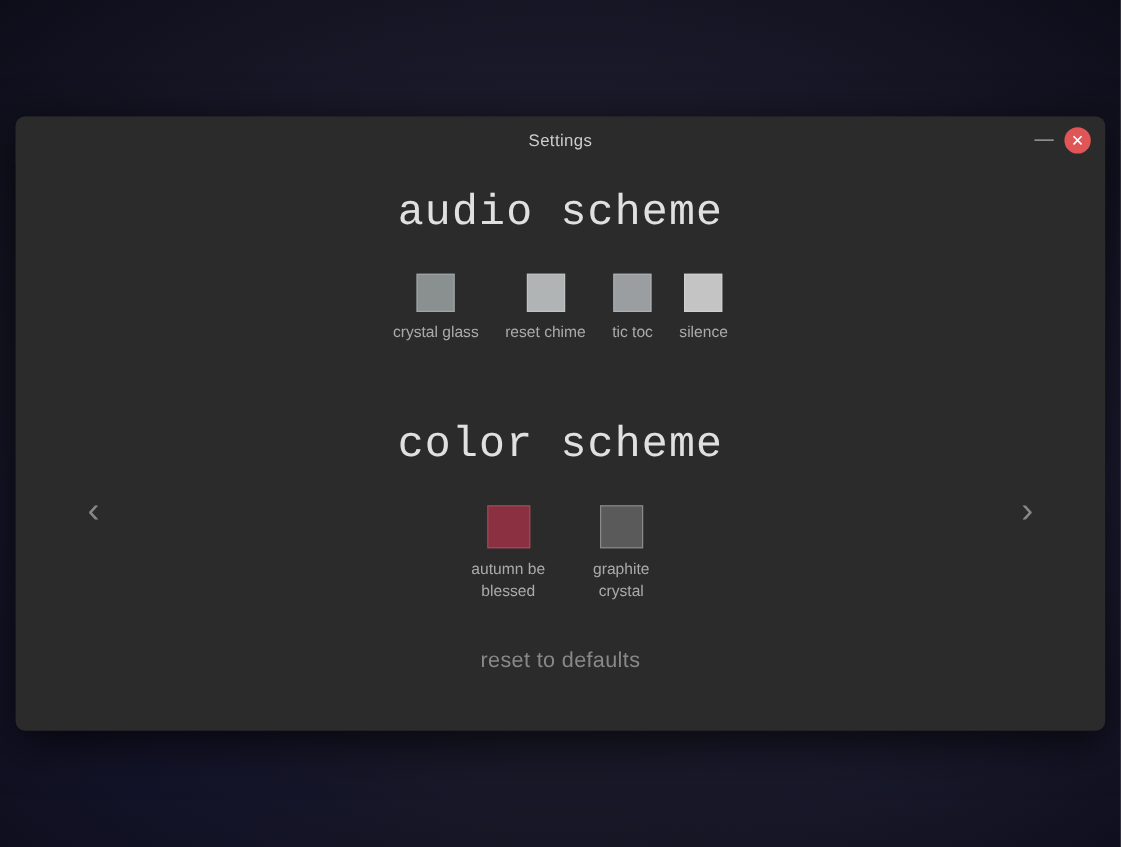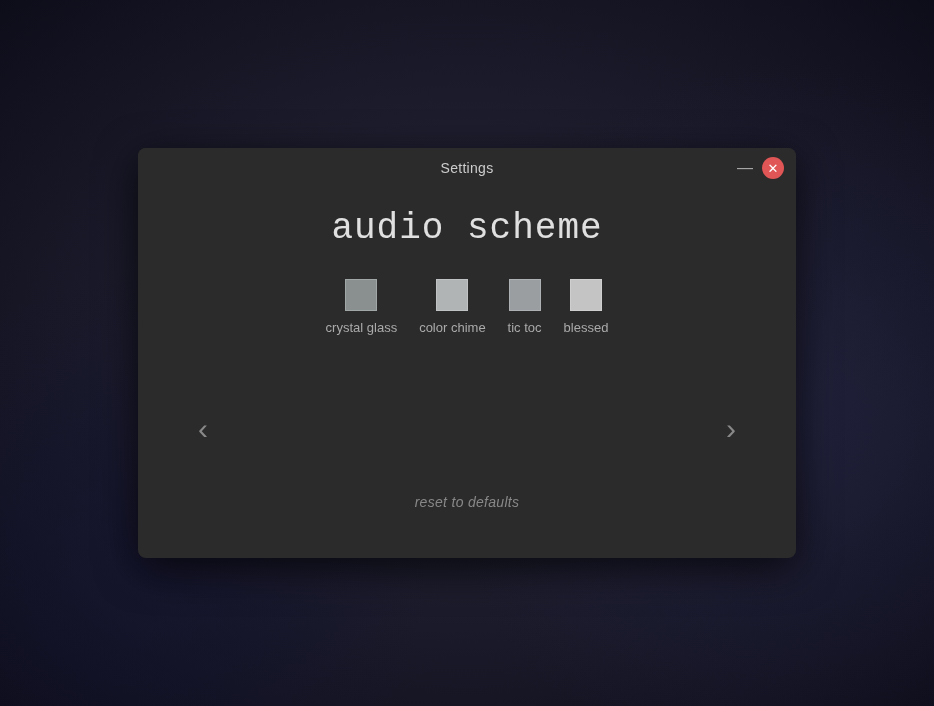--- a/index.html
+++ b/index.html
@@ -25,21 +25,21 @@
       content: '';
       position: absolute;
       inset: 0;
       background: 
         radial-gradient(circle at 85% 60%, rgba(40,40,80,0.4) 0%, transparent 40%),
         radial-gradient(circle at 15% 80%, rgba(20,20,50,0.6) 0%, transparent 30%);
     }
 
     .settings-window {
       position: relative;
-      width: 658px;
+      width: 908px;
       background: #2b2b2b;
       border-radius: 8px;
       box-shadow: 0 10px 40px rgba(0,0,0,0.7);
       overflow: hidden;
       z-index: 10;
     }
 
     .title-bar {
       display: flex;
       align-items: center;
@@ -168,28 +168,27 @@
     .color-swatch-large {
       width: 36px;
       height: 36px;
       border: 1px solid rgba(255,255,255,0.15);
     }
 
     .reset-button {
       display: block;
       text-align: center;
       color: #888888;
-      font-size: 14px;
+      font-size: 18px;
       background: transparent;
       border: none;
       cursor: pointer;
       margin: 30px auto 0;
       padding: 8px 20px;
       letter-spacing: 0.3px;
-      font-style: italic;
     }
 
     
     .swatch-crystal-glass { background: #8a9090; }
     .swatch-wind-chime { background: #b0b4b4; }
     .swatch-tic-toc { background: #9a9ea0; }
     .swatch-silence { background: #c4c4c4; }
 
     
     .swatch-green-clouds { background: #2db8a0; }
@@ -214,38 +213,47 @@
 
     <h2 class="section-title">audio scheme</h2>
 
     <div class="audio-grid">
       <div class="scheme-item">
         <div class="color-swatch swatch-crystal-glass"></div>
         <span class="scheme-label">crystal glass</span>
       </div>
       <div class="scheme-item">
         <div class="color-swatch swatch-wind-chime"></div>
-        <span class="scheme-label">color chime</span>
+        <span class="scheme-label">reset chime</span>
       </div>
       <div class="scheme-item">
         <div class="color-swatch swatch-tic-toc"></div>
         <span class="scheme-label">tic toc</span>
       </div>
       <div class="scheme-item">
         <div class="color-swatch swatch-silence"></div>
-        <span class="scheme-label">blessed</span>
+        <span class="scheme-label">silence</span>
       </div>
     </div>
 
     <div class="color-section-wrapper">
       <button class="nav-arrow">‹</button>
 
       <div class="color-section">
+        <h2 class="section-title">color scheme</h2>
 
         <div class="color-grid">
+          <div class="scheme-item">
+            <div class="color-swatch-large swatch-autumn-be-blessed"></div>
+            <span class="scheme-label">autumn be<br>blessed</span>
+          </div>
+          <div class="scheme-item">
+            <div class="color-swatch-large swatch-graphite-crystal"></div>
+            <span class="scheme-label">graphite<br>crystal</span>
+          </div>
         </div>
       </div>
 
       <button class="nav-arrow">›</button>
     </div>
 
     <button class="reset-button">reset to defaults</button>
   </div>
 </div>
 

